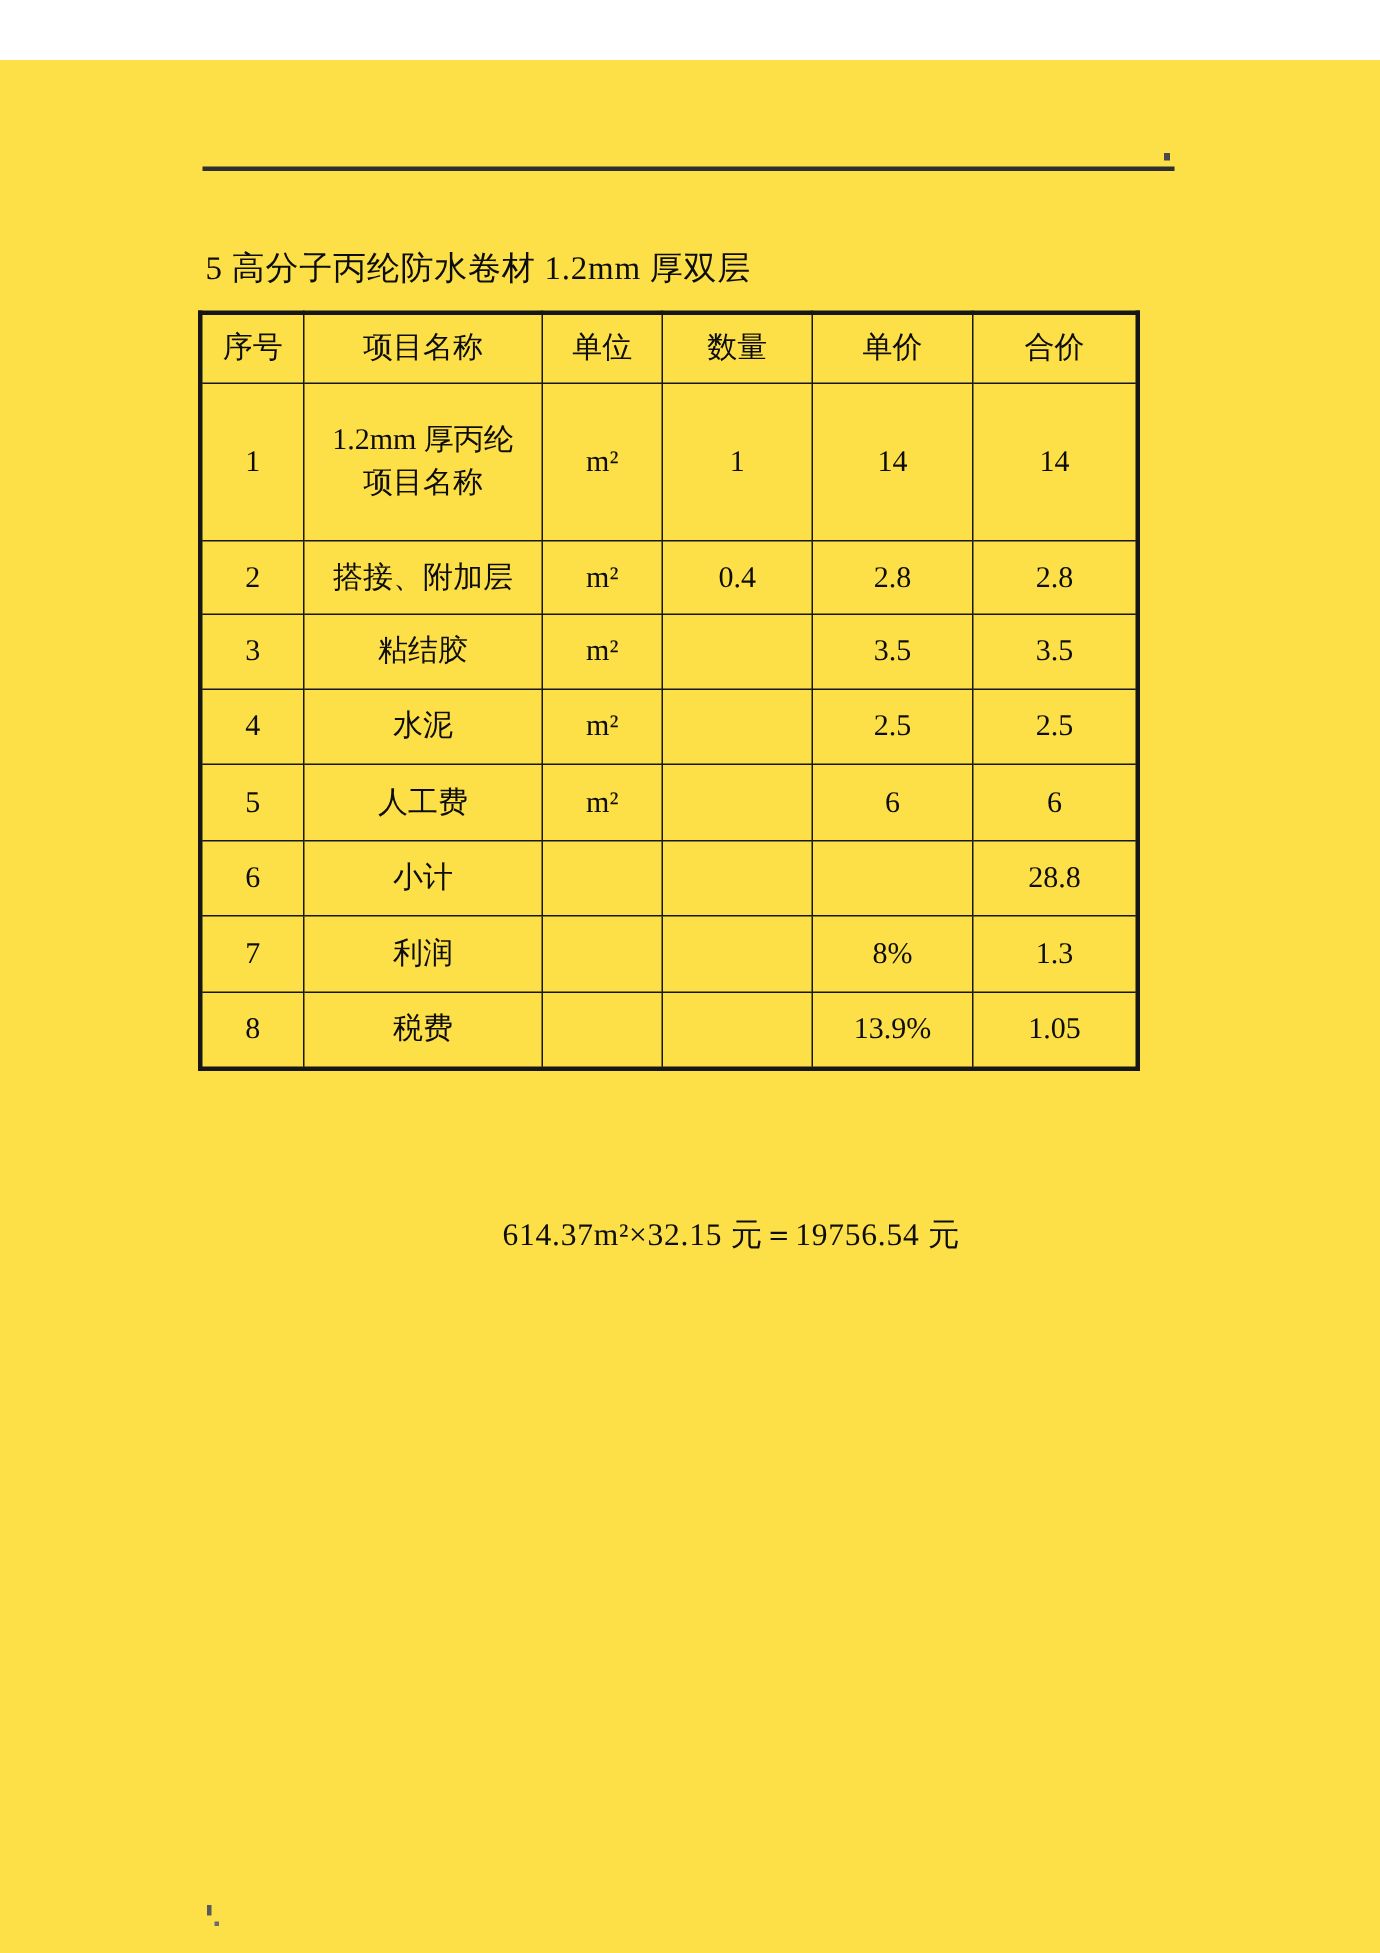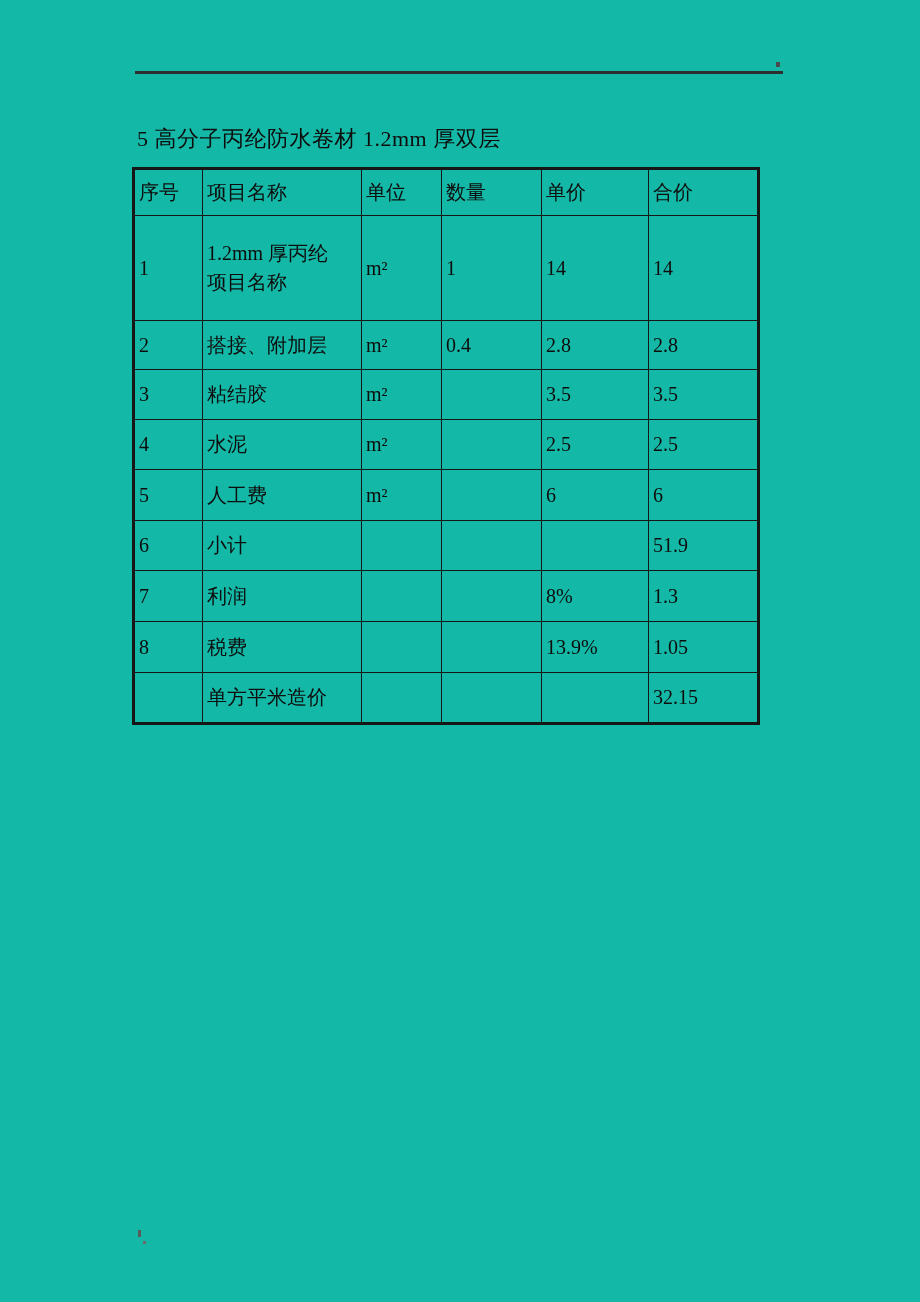--- a/index.html
+++ b/index.html
@@ -4,21 +4,21 @@
 <style>
   * { margin: 0; padding: 0; box-sizing: border-box; }
   html, body { background: #ffffff; }
   body {
     width: 920px; height: 1302px;
     position: relative;
     font-family: "Liberation Serif", "DejaVu Serif", serif;
     color: #111111;
     overflow: hidden;
   }
-  .page { position: absolute; inset: 0; background: #14b8a6; }
+  .page { position: absolute; inset: 0; background: #fde047; margin-top: 40px; }
 
   .top-rule {
     position: absolute;
     left: 135px; top: 71px;
     width: 648px; height: 3px;
     background: #2f2f2f;
   }
   .corner-dot-top {
     position: absolute;
     left: 776px; top: 62px;
@@ -37,21 +37,21 @@
 
   table.cost-table {
     position: absolute;
     left: 132px; top: 167px;
     border-collapse: collapse;
     table-layout: fixed;
     border: 3px solid #161616;
   }
   .cost-table th, .cost-table td {
     border: 1.6px solid #161616;
-    text-align: left;
+    text-align: center;
     vertical-align: middle;
     font-size: 20px;
     font-weight: normal;
     padding: 0 4px;
     white-space: pre-line;
     line-height: 1.45;
     color: #0d0d0d;
   }
   .col-seq   { width: 69px; }
   .col-name  { width: 159px; }
@@ -161,46 +161,39 @@
           <td></td>
           <td>6</td>
           <td>6</td>
         </tr>
         <tr>
           <td>6</td>
           <td>小计</td>
           <td></td>
           <td></td>
           <td></td>
-          <td>51.9</td>
+          <td>28.8</td>
         </tr>
         <tr>
           <td>7</td>
           <td>利润</td>
           <td></td>
           <td></td>
           <td>8%</td>
           <td>1.3</td>
         </tr>
         <tr>
           <td>8</td>
           <td>税费</td>
           <td></td>
           <td></td>
           <td>13.9%</td>
           <td>1.05</td>
         </tr>
-        <tr>
-          <td></td>
-          <td>单方平米造价</td>
-          <td></td>
-          <td></td>
-          <td></td>
-          <td>32.15</td>
-        </tr>
       </tbody>
   </table>
 
+  <div class="formula">614.37m²×32.15 元＝19756.54 元</div>
 
   <div class="mark-bottom-a"></div>
   <div class="mark-bottom-b"></div>
 
 </div>
 
 </body></html>

